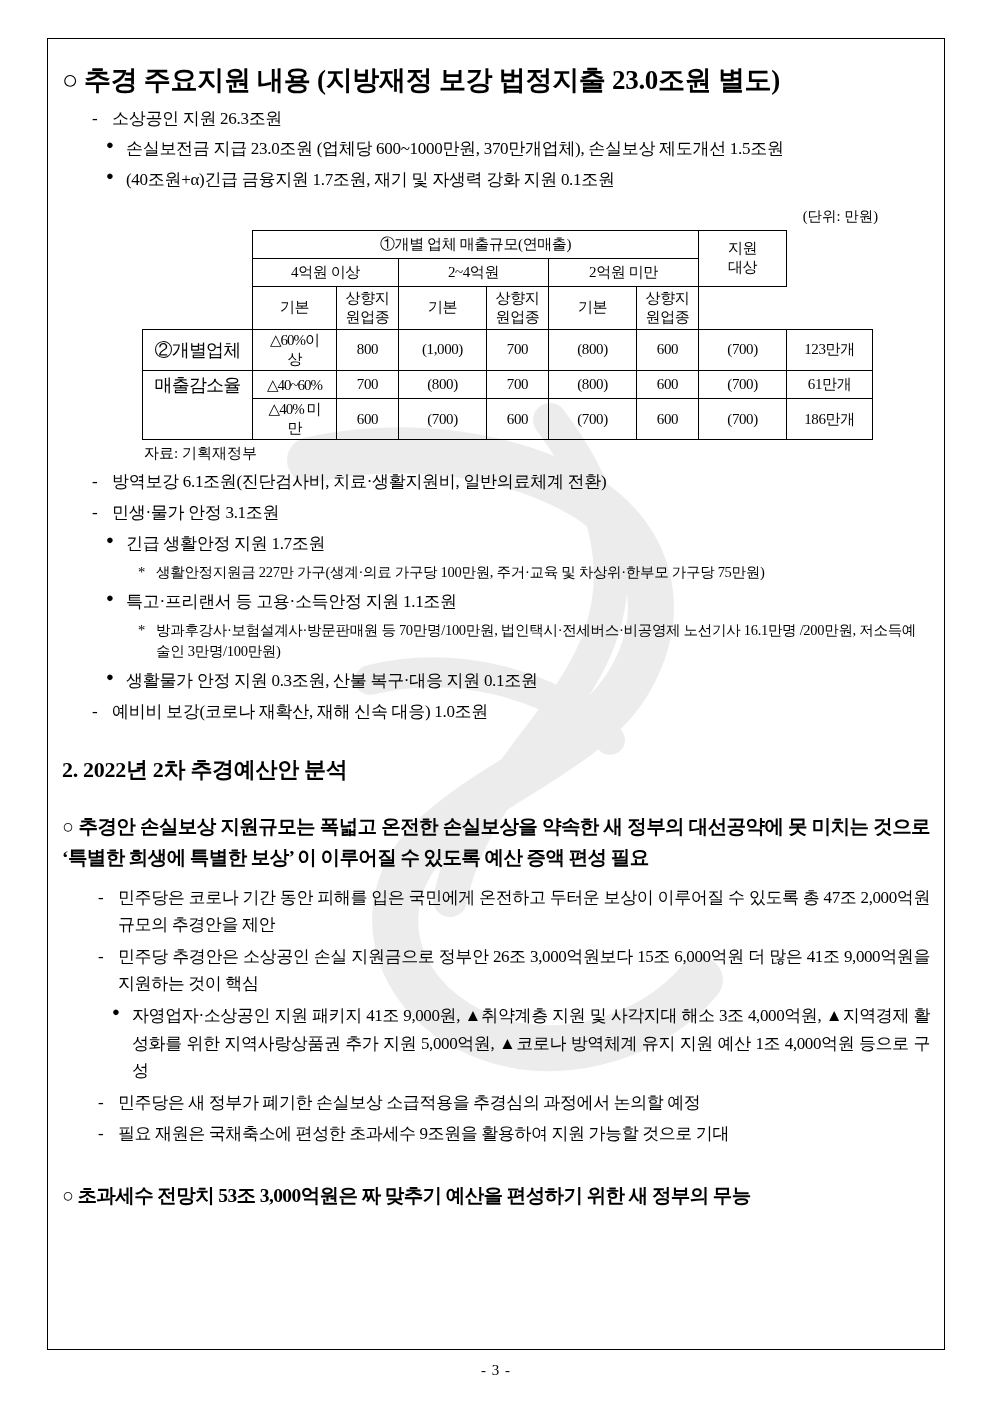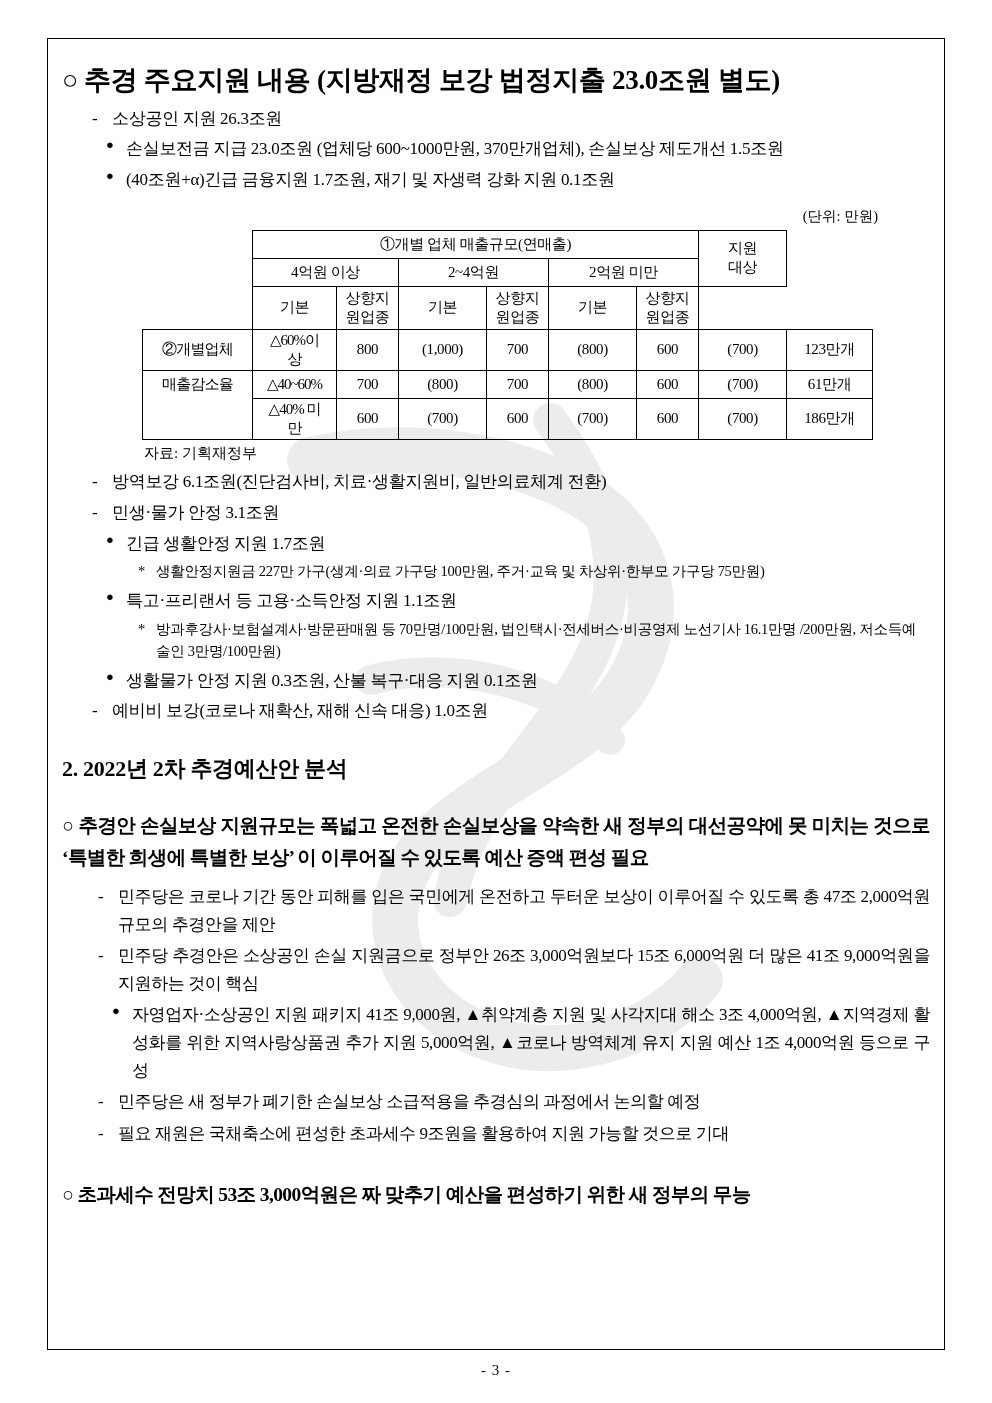--- a/index.html
+++ b/index.html
@@ -165,21 +165,21 @@
     font-weight: normal;
     height: 23px;
     letter-spacing: -0.4px;
   }
   table.data .rowhead {
     font-size: 15px;
     letter-spacing: -1px;
     padding: 1px 12px;
   }
   table.data .leftcol {
-    font-size: 15px;
+    font-size: 18px;
     letter-spacing: -0.8px;
   }
   .hd-small {
     font-size: 12.5px;
     letter-spacing: -2.2px;
   }
   .src-line {
     font-size: 15px;
     margin-top: 4px;
     padding-left: 2px;

